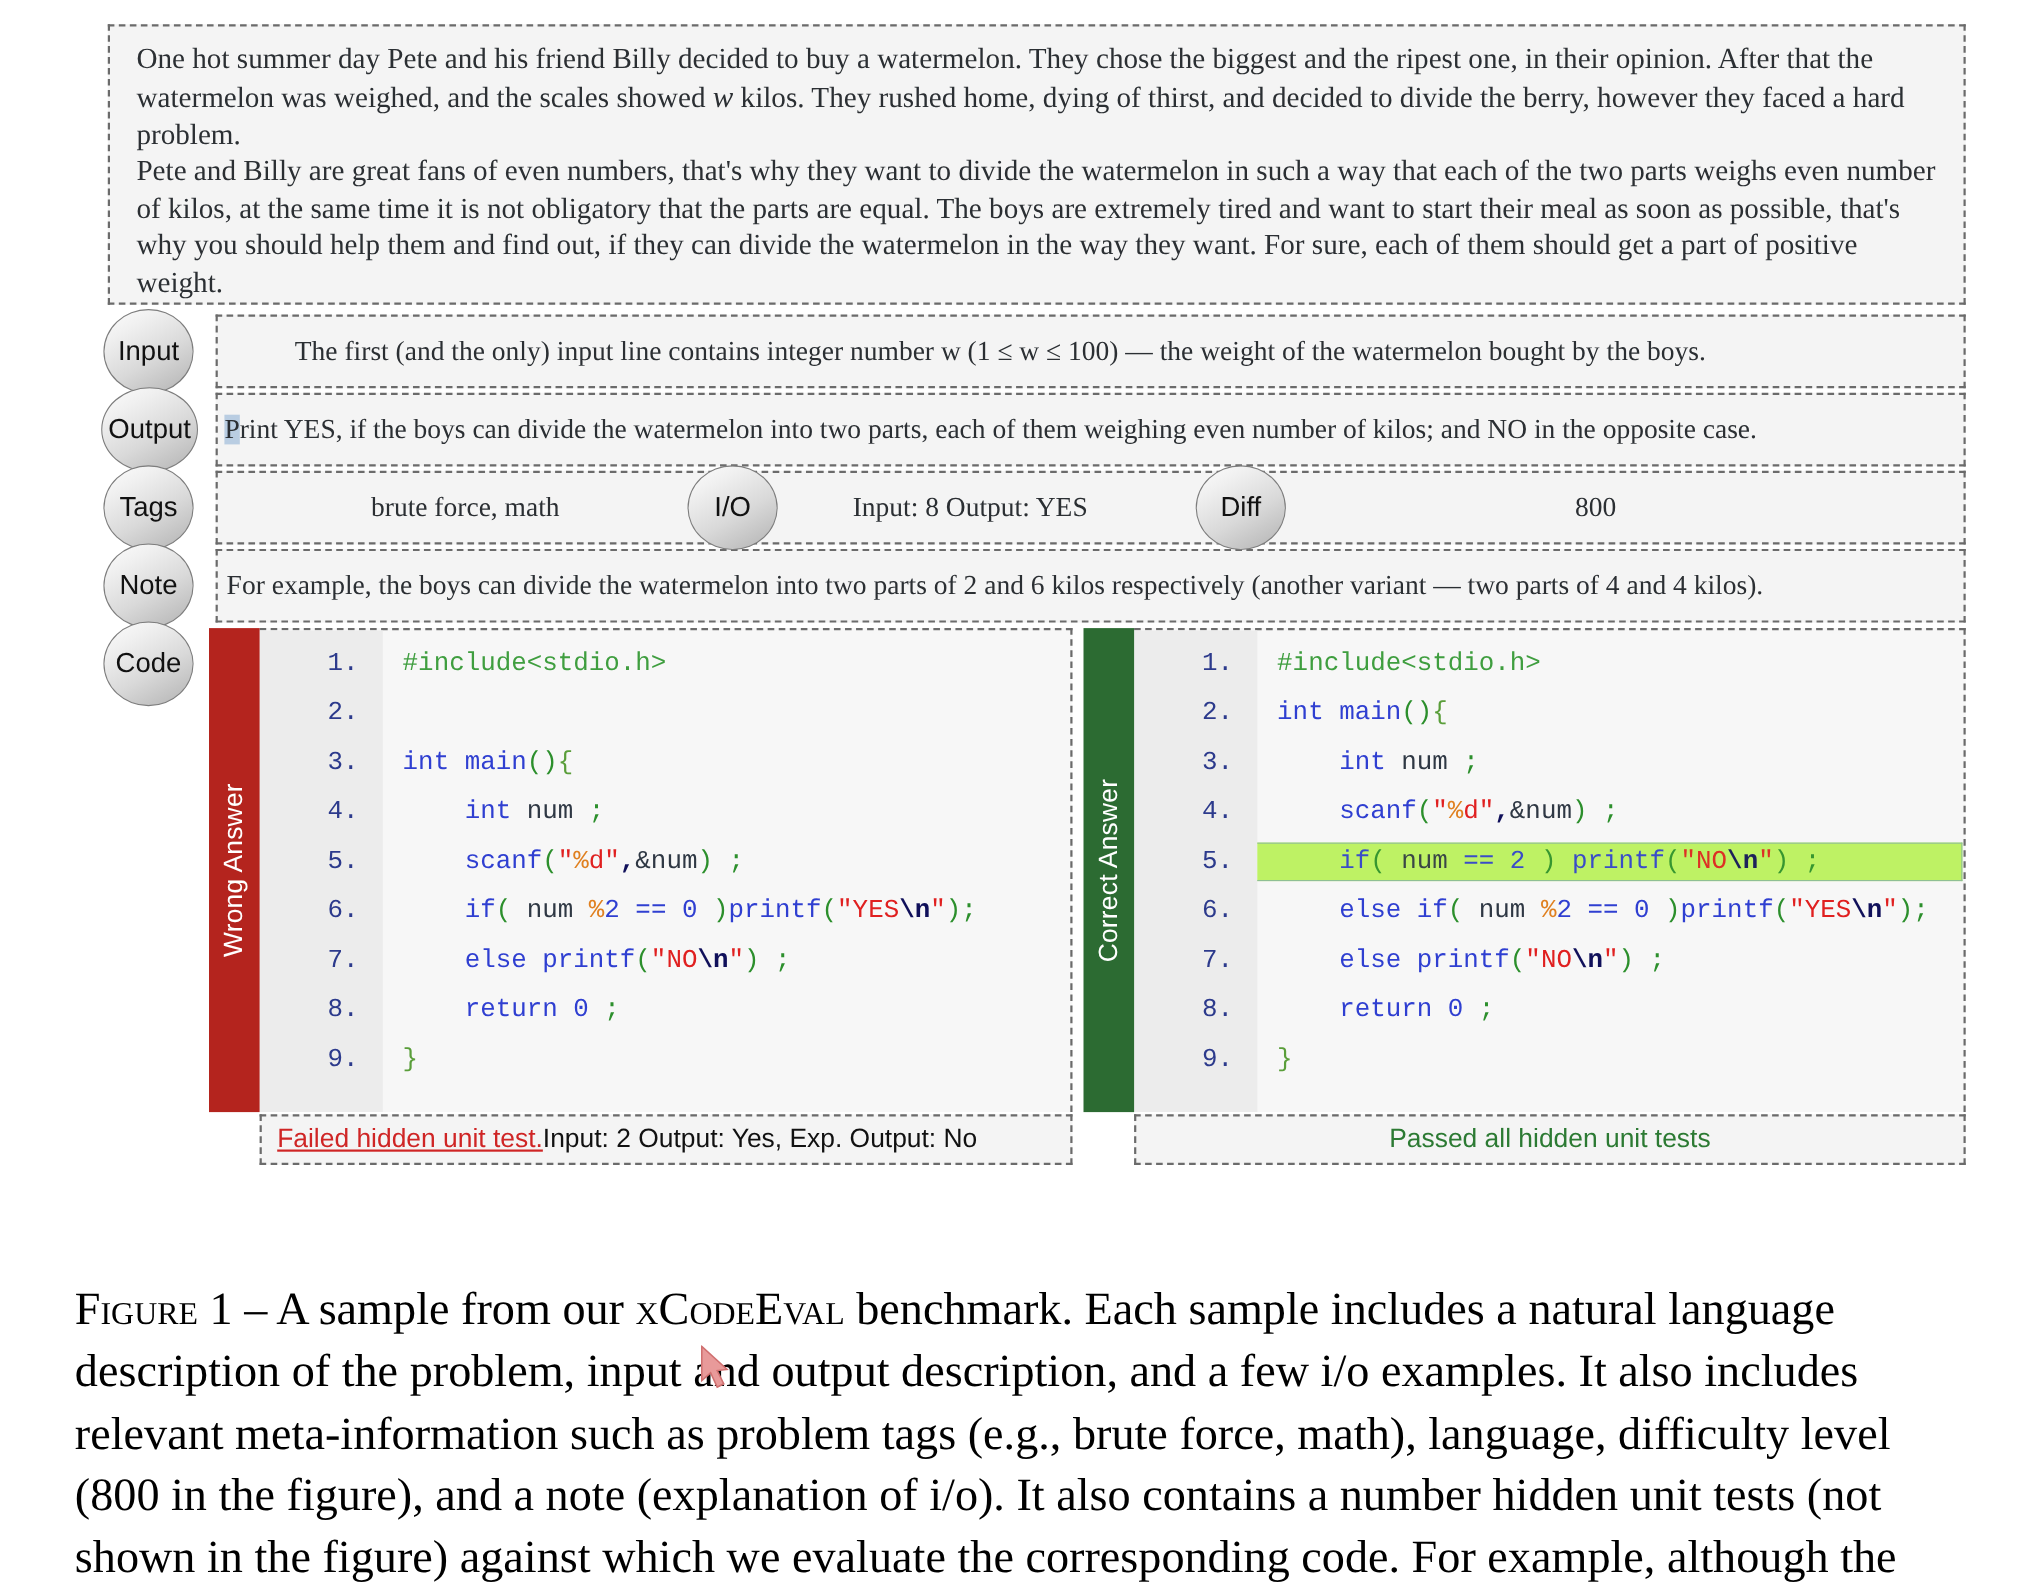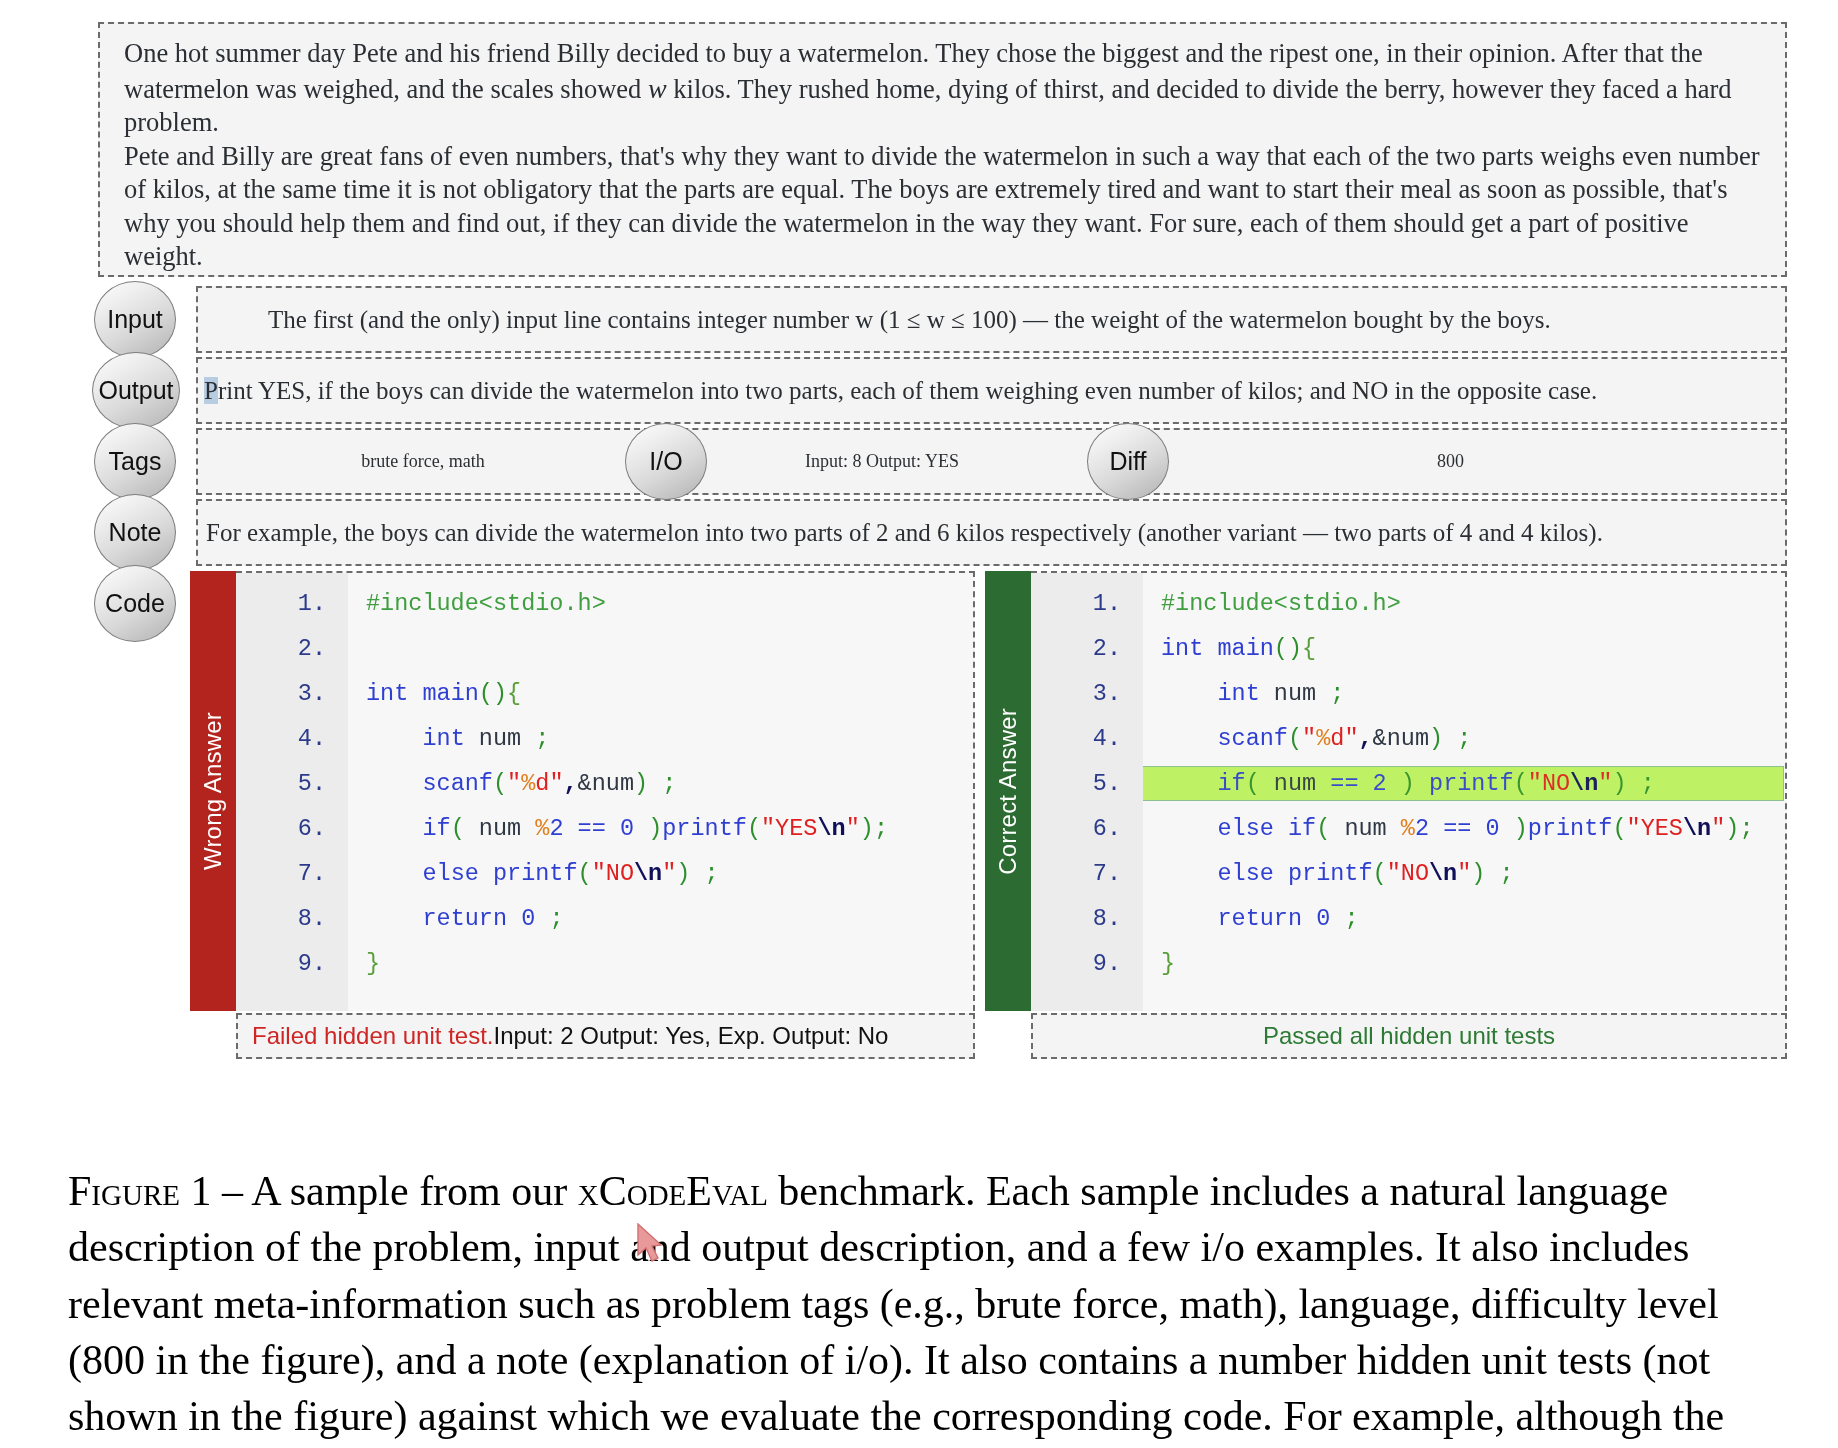--- a/index.html
+++ b/index.html
@@ -56,21 +56,21 @@
   #input-panel{left:196px;top:286px;width:1591px;height:67px;padding-left:70px;align-items:center;}
   #input-panel .txt{font-size:25px;}
 
   #output-panel{left:196px;top:357px;width:1591px;height:67px;padding-left:6px;}
   #output-panel .txt{font-size:25px;}
   .sel{background:#b9cde2;}
 
   #tags-panel{left:196px;top:428px;width:454px;height:67px;justify-content:center;}
   #io-panel{left:652px;top:428px;width:460px;height:67px;justify-content:center;}
   #diff-panel{left:1114px;top:428px;width:673px;height:67px;justify-content:center;}
-  .rowpanel .ctr{font-size:18px;}
+  .rowpanel .ctr{font-size:25px;}
 
   #note-panel{left:196px;top:499px;width:1591px;height:67px;padding-left:8px;}
   #note-panel .txt{font-size:25px;}
 
   
   #oval-input {left:94px;  top:281px;}
   #oval-output{left:92px;  top:352px;width:88px;}
   #oval-tags  {left:94px;  top:423px;}
   #oval-io    {left:625px; top:423px;}
   #oval-diff  {left:1087px;top:423px;}
@@ -149,21 +149,21 @@
     position:absolute;left:46px;right:0;top:442px;height:46px;
     border:2px dashed #6b6b6b;
     background:#f4f4f4;
     display:flex;align-items:center;
     box-sizing:border-box;
     font-family:"Liberation Sans","DejaVu Sans",sans-serif;
     font-size:24px;
   }
   #status-left{padding-left:14px;}
   #status-right{justify-content:center;}
-  .failtxt{color:#cf2525;}
+  .failtxt{color:#cf2525;text-decoration:underline;}
   .restxt{color:#111;}
   .passtxt{color:#2c7a33;}
 
   
   #cursor{position:absolute;left:447px;top:652px;width:26px;height:40px;z-index:9;}
 
   
   #caption{
     position:absolute;left:68px;top:1163px;width:1710px;
     font-family:"Liberation Serif","DejaVu Serif",serif;

